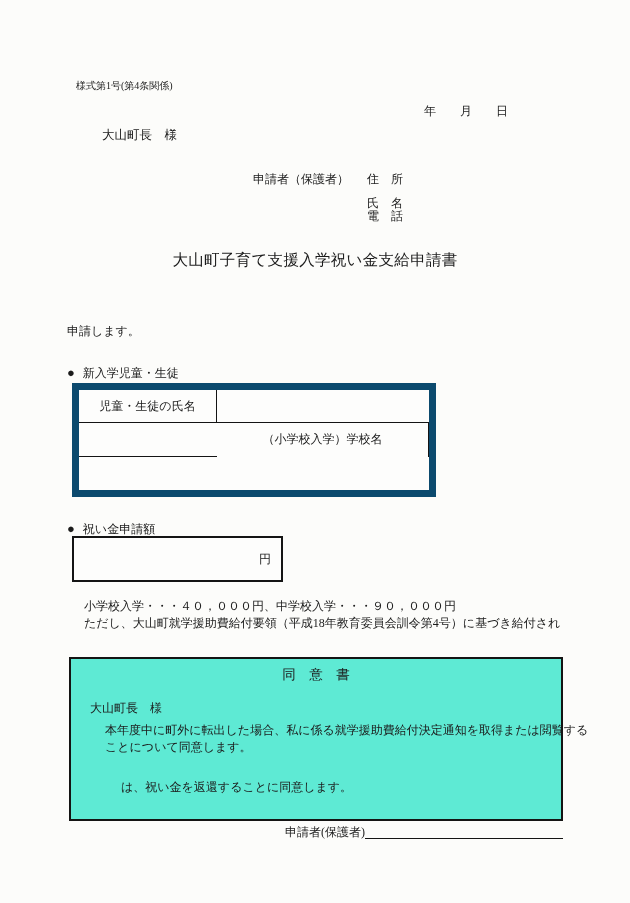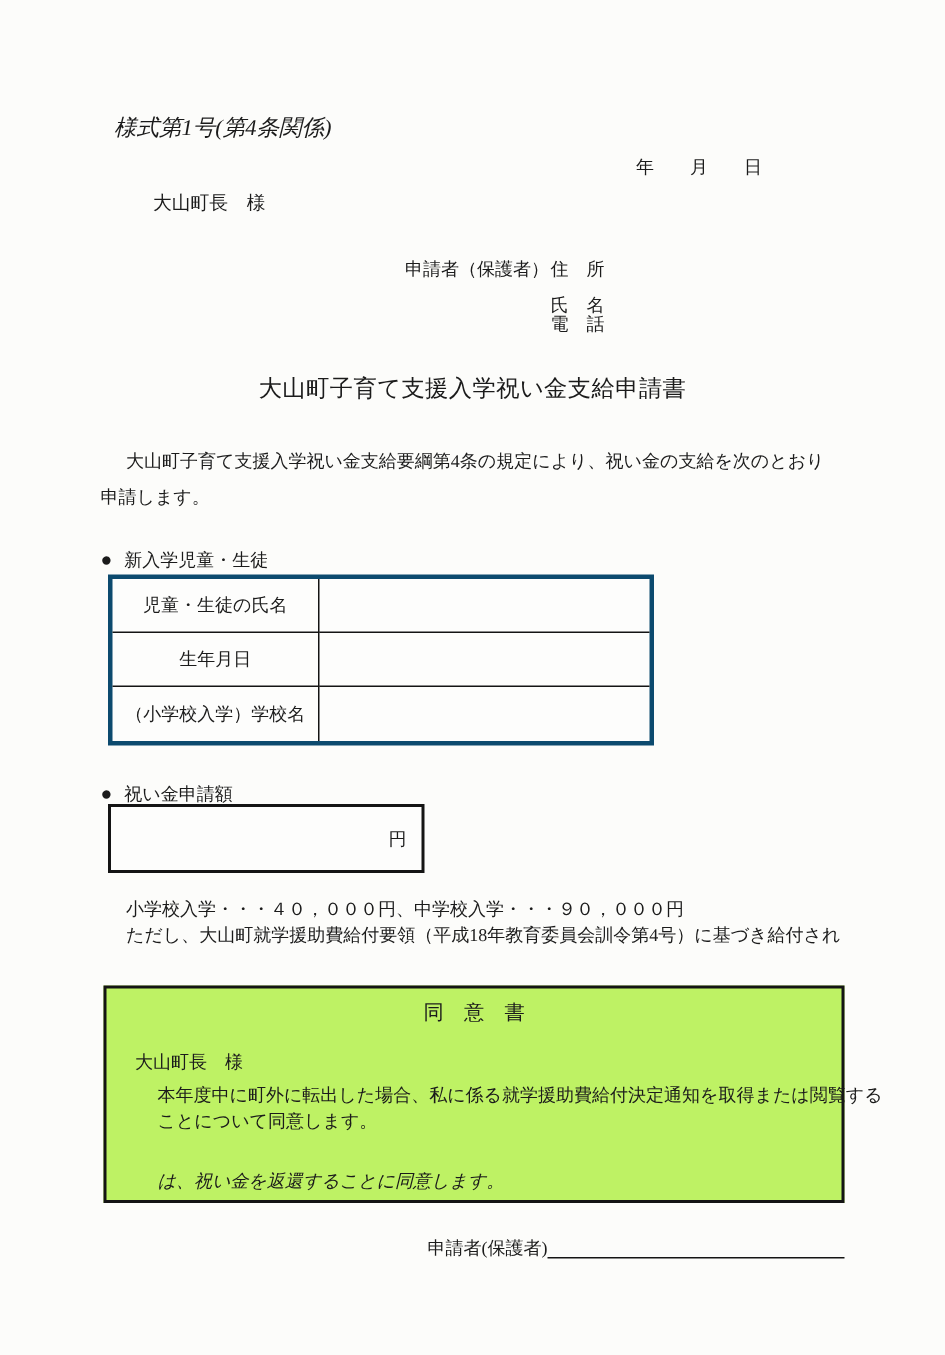--- a/index.html
+++ b/index.html
@@ -6,98 +6,96 @@
   body{
     width:630px;height:903px;
     background:#fcfcfa;
     font-family:"Liberation Serif","DejaVu Serif",serif;
     color:#1b1b1b;
     position:relative;
     overflow:hidden;
   }
   .page{position:absolute;inset:0;}
   .t{position:absolute;font-size:12px;line-height:14px;white-space:pre;}
-  .form-number{left:76px;top:79px;font-size:15px;font-style:italic;}
+  .form-number{left:76px;top:79px;font-size:10px;}
   .date-line{left:424px;top:104px;}
   .addressee{left:102px;top:128px;font-size:12.5px;}
-  .applicant-label{left:270px;top:172px;text-align:right;}
+  .applicant-label{left:253px;top:172px;text-align:right;}
   .field-address{left:367px;top:172px;}
   .field-name{left:367px;top:196px;}
   .field-phone{left:367px;top:209px;}
   .doc-title{left:0;top:253px;width:630px;text-align:center;font-size:15.5px;letter-spacing:.3px;}
   .intro-l1{left:84px;top:300px;}
   .intro-l2{left:67px;top:324px;}
   .sec-heading{display:flex;align-items:center;gap:8px;}
   .sec1-heading{left:67px;top:366px;}
   .sec2-heading{left:67px;top:522px;}
   .bullet{font-size:13px;line-height:14px;}
   .students-table{
     position:absolute;left:72px;top:383px;width:364px;height:114px;
-    border:3px solid #0c4a6e;box-sizing:border-box;
+    border:7px solid #0c4a6e;box-sizing:border-box;
     display:grid;grid-template-columns:138px 1fr;grid-template-rows:1fr 1fr 1fr;
     background:#fdfdfc;
   }
   .students-table .label-cell{
     border-right:1px solid #141414;
     display:flex;align-items:center;justify-content:center;
     font-size:12px;white-space:pre;
   }
   .students-table .value-cell{}
   .students-table .row-sep{border-bottom:1px solid #141414;}
   .amount-box{
     position:absolute;left:72px;top:536px;width:211px;height:46px;
     border:2px solid #141414;box-sizing:border-box;background:#fdfdfc;
     display:flex;align-items:center;justify-content:flex-end;
     padding-right:10px;font-size:12px;
   }
   .note-l1{left:84px;top:599px;text-align:center;}
   .note-l2{left:84px;top:616px;}
   .note-l3{left:67px;top:633px;}
   .consent-box{
-    position:absolute;left:69px;top:657px;width:494px;height:145px;
-    border:2px solid #141414;box-sizing:border-box;background:#bef264;
+    position:absolute;left:69px;top:657px;width:494px;height:164px;
+    border:2px solid #141414;box-sizing:border-box;background:#5eead4;
   }
   .consent-box .t{position:absolute;}
   .consent-title{left:0;top:9px;width:100%;text-align:center;font-size:13.5px;}
   .consent-addressee{left:19px;top:42px;}
   .c-p1l1{left:34px;top:64px;}
   .c-p1l2{left:34px;top:81px;}
   .c-p2l1{left:34px;top:104px;}
-  .c-p2l2{left:34px;top:121px;font-style:italic;}
+  .c-p2l2{left:50px;top:121px;}
   .signature{left:214px;top:166px;display:flex;align-items:flex-start;}
   .sig-line{display:inline-block;width:198px;border-bottom:1px solid #141414;height:13px;}
 </style>
 </head>
 <body>
 
 <div class="page">
 
   <div class="t form-number">様式第1号(第4条関係)</div>
   <div class="t date-line">年　　月　　日</div>
   <div class="t addressee">大山町長　様</div>
 
   <div class="t applicant-label">申請者（保護者）</div>
   <div class="t field-address">住　所</div>
   <div class="t field-name">氏　名</div>
   <div class="t field-phone">電　話</div>
 
   <div class="t doc-title">大山町子育て支援入学祝い金支給申請書</div>
 
-  <div class="t intro-l1">大山町子育て支援入学祝い金支給要綱第4条の規定により、祝い金の支給を次のとおり</div>
   <div class="t intro-l2">申請します。</div>
 
   <div class="t sec-heading sec1-heading">
     <span class="bullet">●</span>
     <span>新入学児童・生徒</span>
   </div>
 
   <div class="students-table">
     <div class="label-cell row-sep">児童・生徒の氏名</div>
     <div class="value-cell row-sep"></div>
-    <div class="label-cell row-sep">生年月日</div>
     <div class="value-cell row-sep"></div>
     <div class="label-cell">（小学校入学）学校名</div>
     <div class="value-cell"></div>
   </div>
 
   <div class="t sec-heading sec2-heading">
     <span class="bullet">●</span>
     <span>祝い金申請額</span>
   </div>
 

